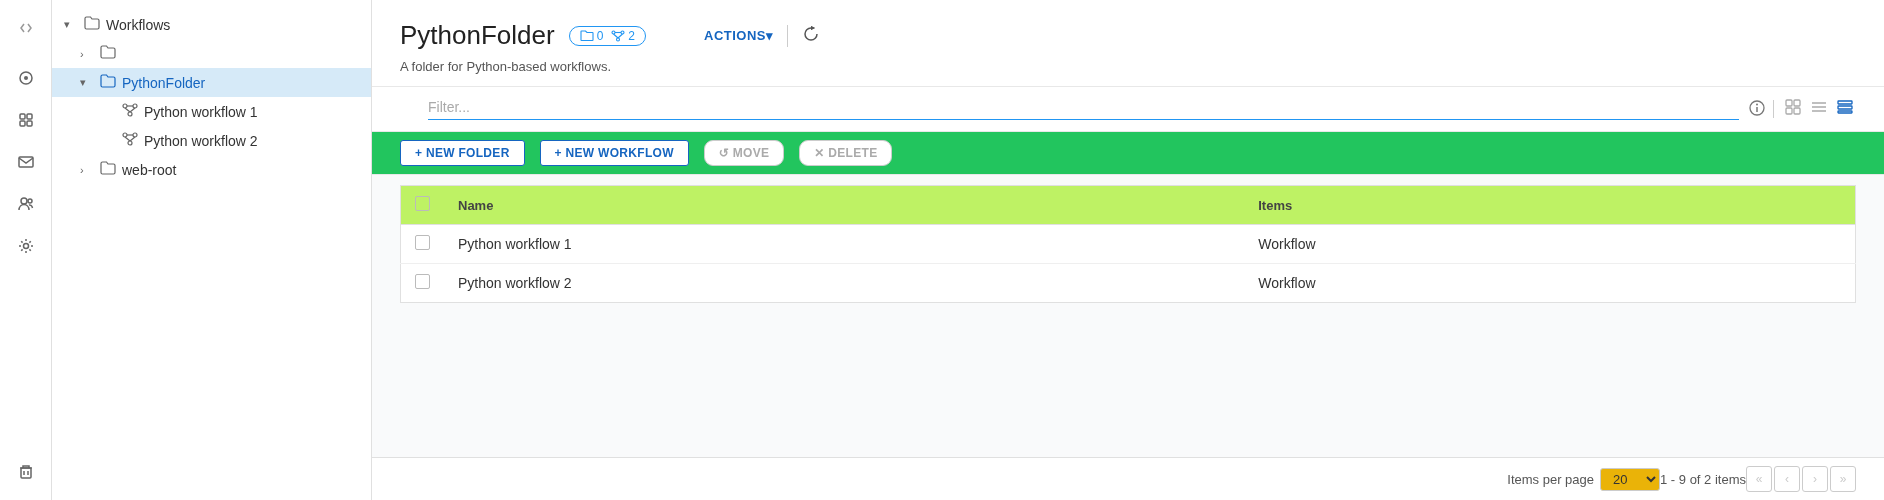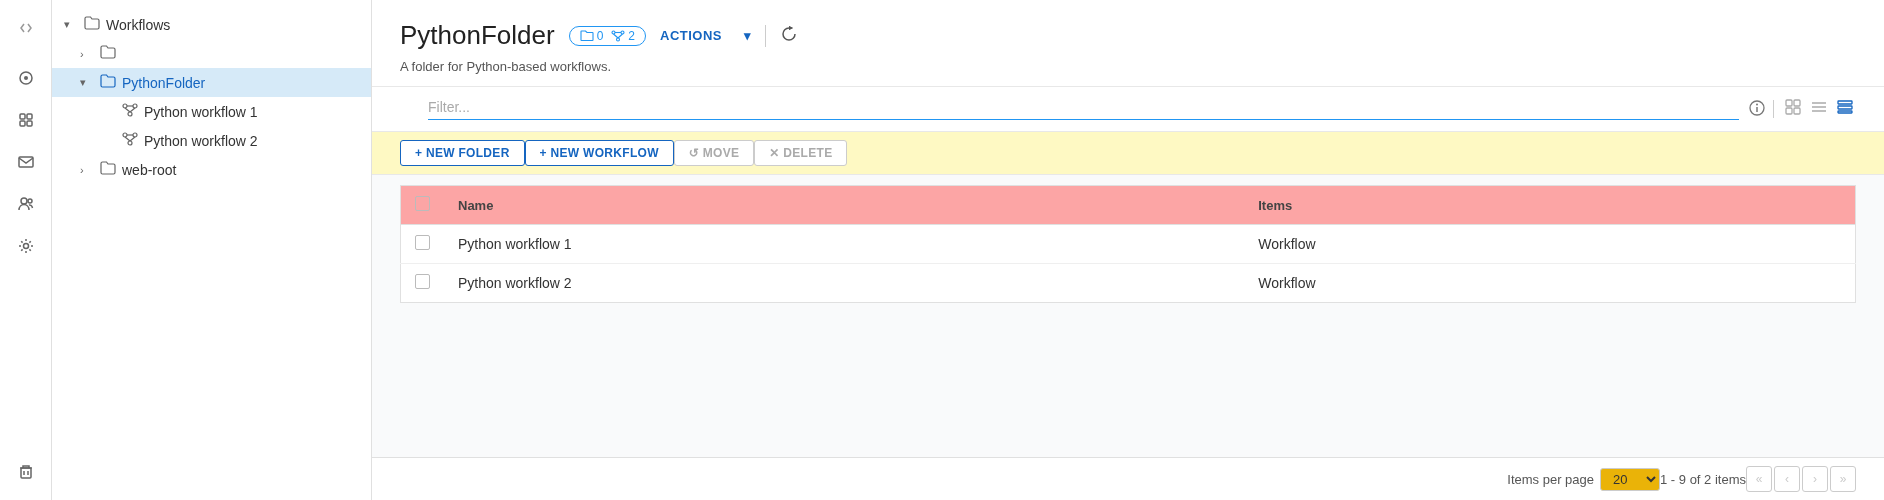--- a/index.html
+++ b/index.html
@@ -119,27 +119,28 @@
       gap: 8px;
     }
     .folder-badge-item {
       display: flex;
       align-items: center;
       gap: 3px;
     }
     .actions-btn {
       display: flex;
       align-items: center;
-      gap: 22px;
+      gap: 0;
       color: #1565c0;
       font-size: 13px;
       font-weight: 600;
       cursor: pointer;
       letter-spacing: 0.5px;
       text-transform: uppercase;
+      margin-left: 44px;
     }
     .divider-v {
       width: 1px;
       height: 22px;
       background: #ccc;
     }
     .refresh-btn {
       color: #555;
       cursor: pointer;
       font-size: 16px;
@@ -191,25 +192,25 @@
     .view-icon {
       cursor: pointer;
       color: #999;
       font-size: 16px;
       padding: 2px 3px;
     }
     .view-icon.active { color: #1565c0; }
 
     
     .toolbar {
-      background: #fef9c3;
+      background: #22c55e;
       padding: 8px 28px;
       display: flex;
       align-items: center;
-      gap: 0;
+      gap: 15px;
       border-bottom: 1px solid #e8e8e8;
     }
     .toolbar-btn {
       display: flex;
       align-items: center;
       gap: 5px;
       padding: 5px 14px;
       border: 1.5px solid #1565c0;
       border-radius: 3px;
       background: #fff;
@@ -217,20 +218,21 @@
       font-size: 12px;
       font-weight: 600;
       cursor: pointer;
       text-transform: uppercase;
       letter-spacing: 0.3px;
     }
     .toolbar-btn-gray {
       border-color: #ccc;
       color: #aaa;
       cursor: default;
+      border-radius: 9px;
     }
 
     
     .table-area {
       flex: 1;
       padding: 0 28px;
       overflow-y: auto;
       background: #f9fafb;
     }
     .data-table {
@@ -240,21 +242,21 @@
       border: 1px solid #e0e0e0;
       margin-top: 10px;
     }
     .data-table th {
       text-align: left;
       padding: 10px 14px;
       font-size: 13px;
       font-weight: 600;
       color: #444;
       border-bottom: 1px solid #e0e0e0;
-      background: #fca5a5;
+      background: #bef264;
     }
     .data-table td {
       padding: 10px 14px;
       font-size: 14px;
       color: #333;
       border-bottom: 1px solid #efefef;
     }
     .data-table tr:last-child td { border-bottom: none; }
     .checkbox-cell {
       width: 36px;

